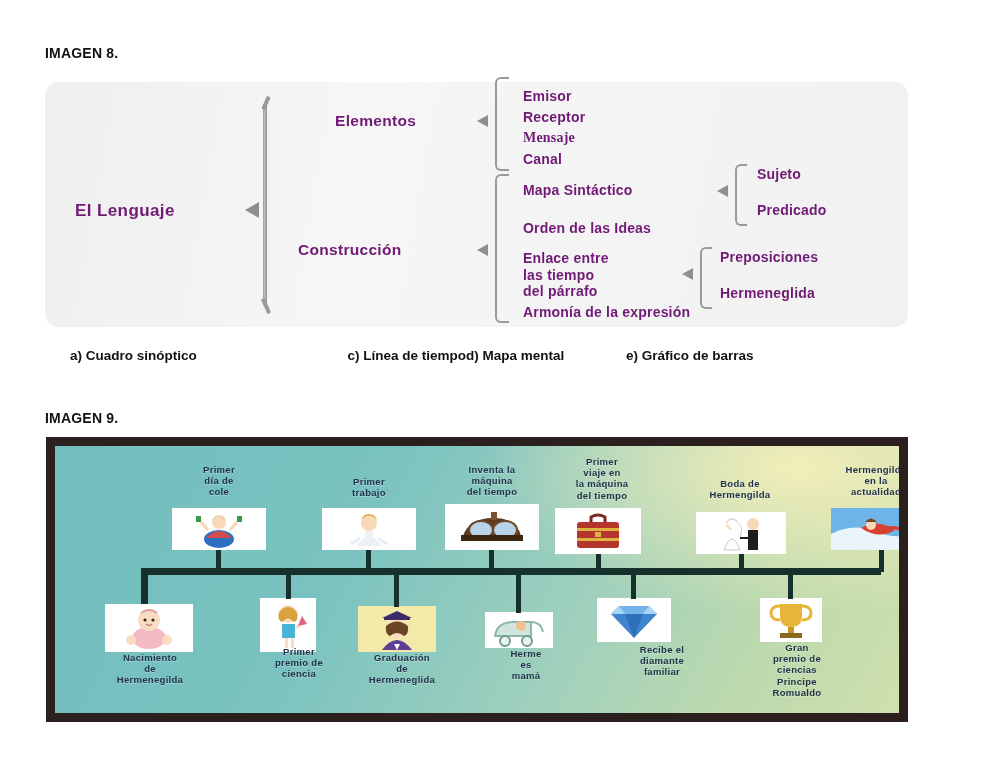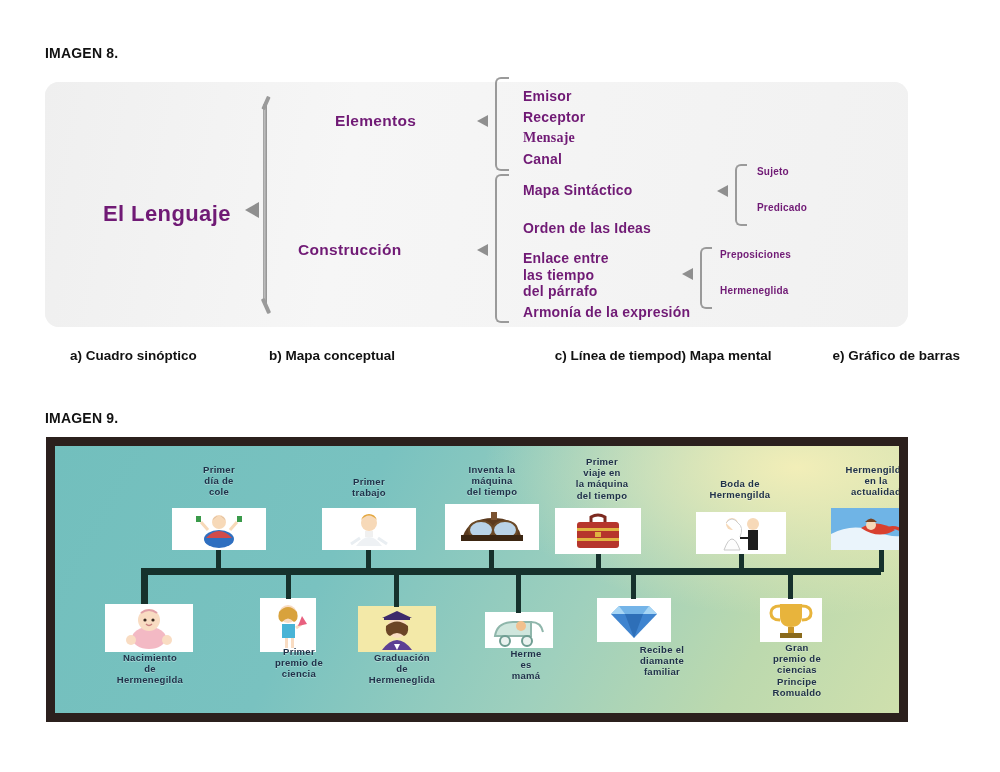--- a/index.html
+++ b/index.html
@@ -32,24 +32,24 @@
     position:absolute;inset:0;border-radius:14px;
     background:linear-gradient(100deg,#efefef 0%,#f6f6f6 35%,#f1f1f1 100%);
   }
   .node{
     position:absolute;
     color:#701a75;
     font-weight:bold;
     line-height:1.18;
     white-space:pre-line;
   }
-  .lvl1{font-size:22px;letter-spacing:.4px;margin-left:28px;}
+  .lvl1{font-size:17px;letter-spacing:.4px;}
   .lvl2{font-size:15.5px;letter-spacing:.3px;}
   .lvl3{font-size:14px;letter-spacing:.2px;}
-  .lvl4{font-size:10px;letter-spacing:.2px;}
+  .lvl4{font-size:14px;letter-spacing:.2px;}
 
   
   .brace{
     position:absolute;
     background:linear-gradient(90deg,#9a9a9a,#bdbdbd 40%,#8e8e8e);
     border-radius:1px;
   }
   .brace-tip{
     position:absolute;
     background:#9a9a9a;
@@ -174,21 +174,20 @@
   <div class="arrow sm" style="left:637px;top:186px;"></div>
   <div class="sbrace" style="left:655px;top:165px;width:10px;height:58px;"></div>
   <div class="node lvl4" style="left:675px;top:167px;">Preposiciones</div>
   <div class="node lvl4" style="left:675px;top:203px;">Hermeneglida</div>
 
   <div class="node lvl3" style="left:478px;top:222px;">Armonía de la expresión</div>
 </div>
 
 <div id="answers">
   <div class="ans" style="width:200px;">a)  Cuadro sinóptico</div>
-  <div class="ans" style="width:210px;">b) Mapa conceptual</div>
   <div class="ans" style="width:196px;text-align:right;">c) Línea de tiempo</div>
   <div class="ans" style="width:160px;">d) Mapa mental</div>
   <div class="ans">e) Gráfico de barras</div>
 </div>
 
 <div class="img-heading" style="left:45px;top:410px;">IMAGEN 9.</div>
 
 <div id="timeline-frame">
   <div id="timeline-canvas">
 

